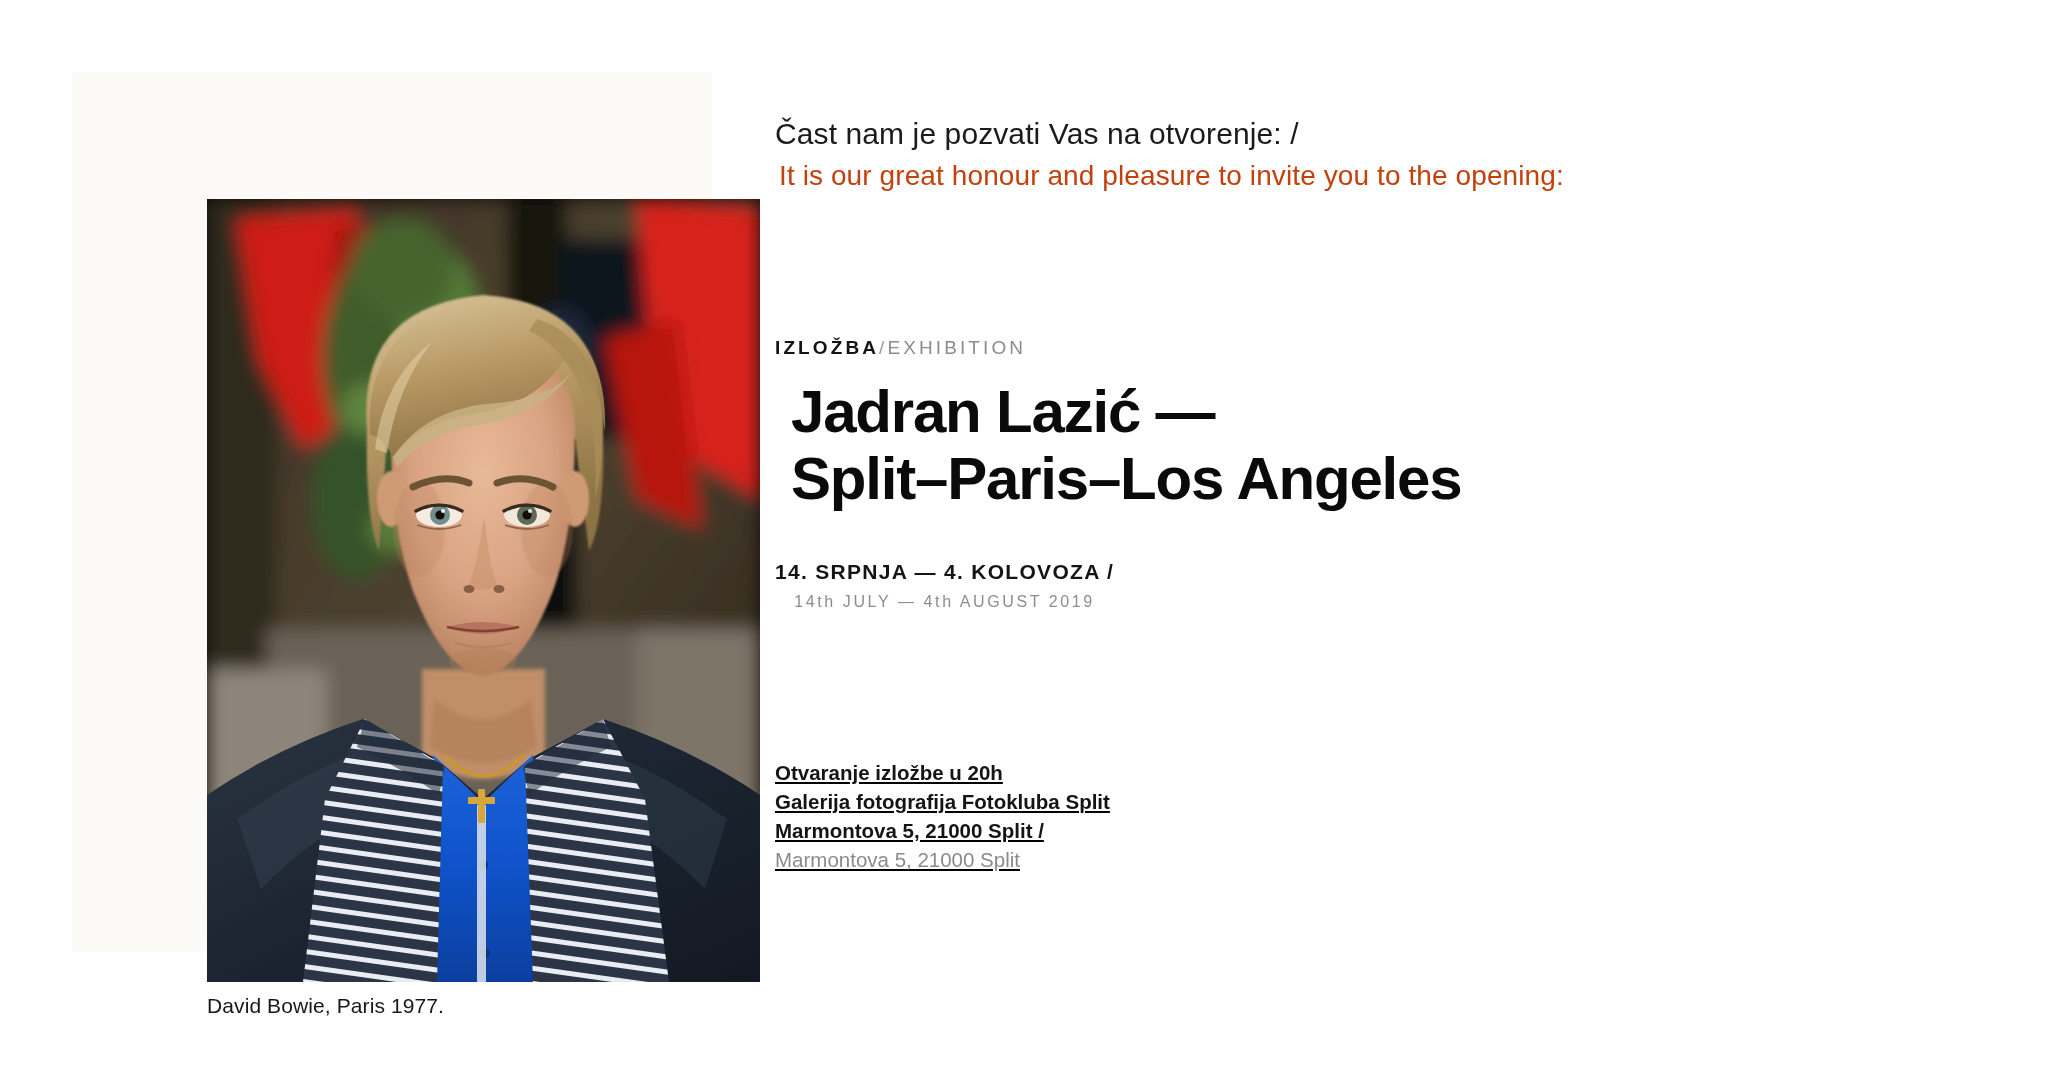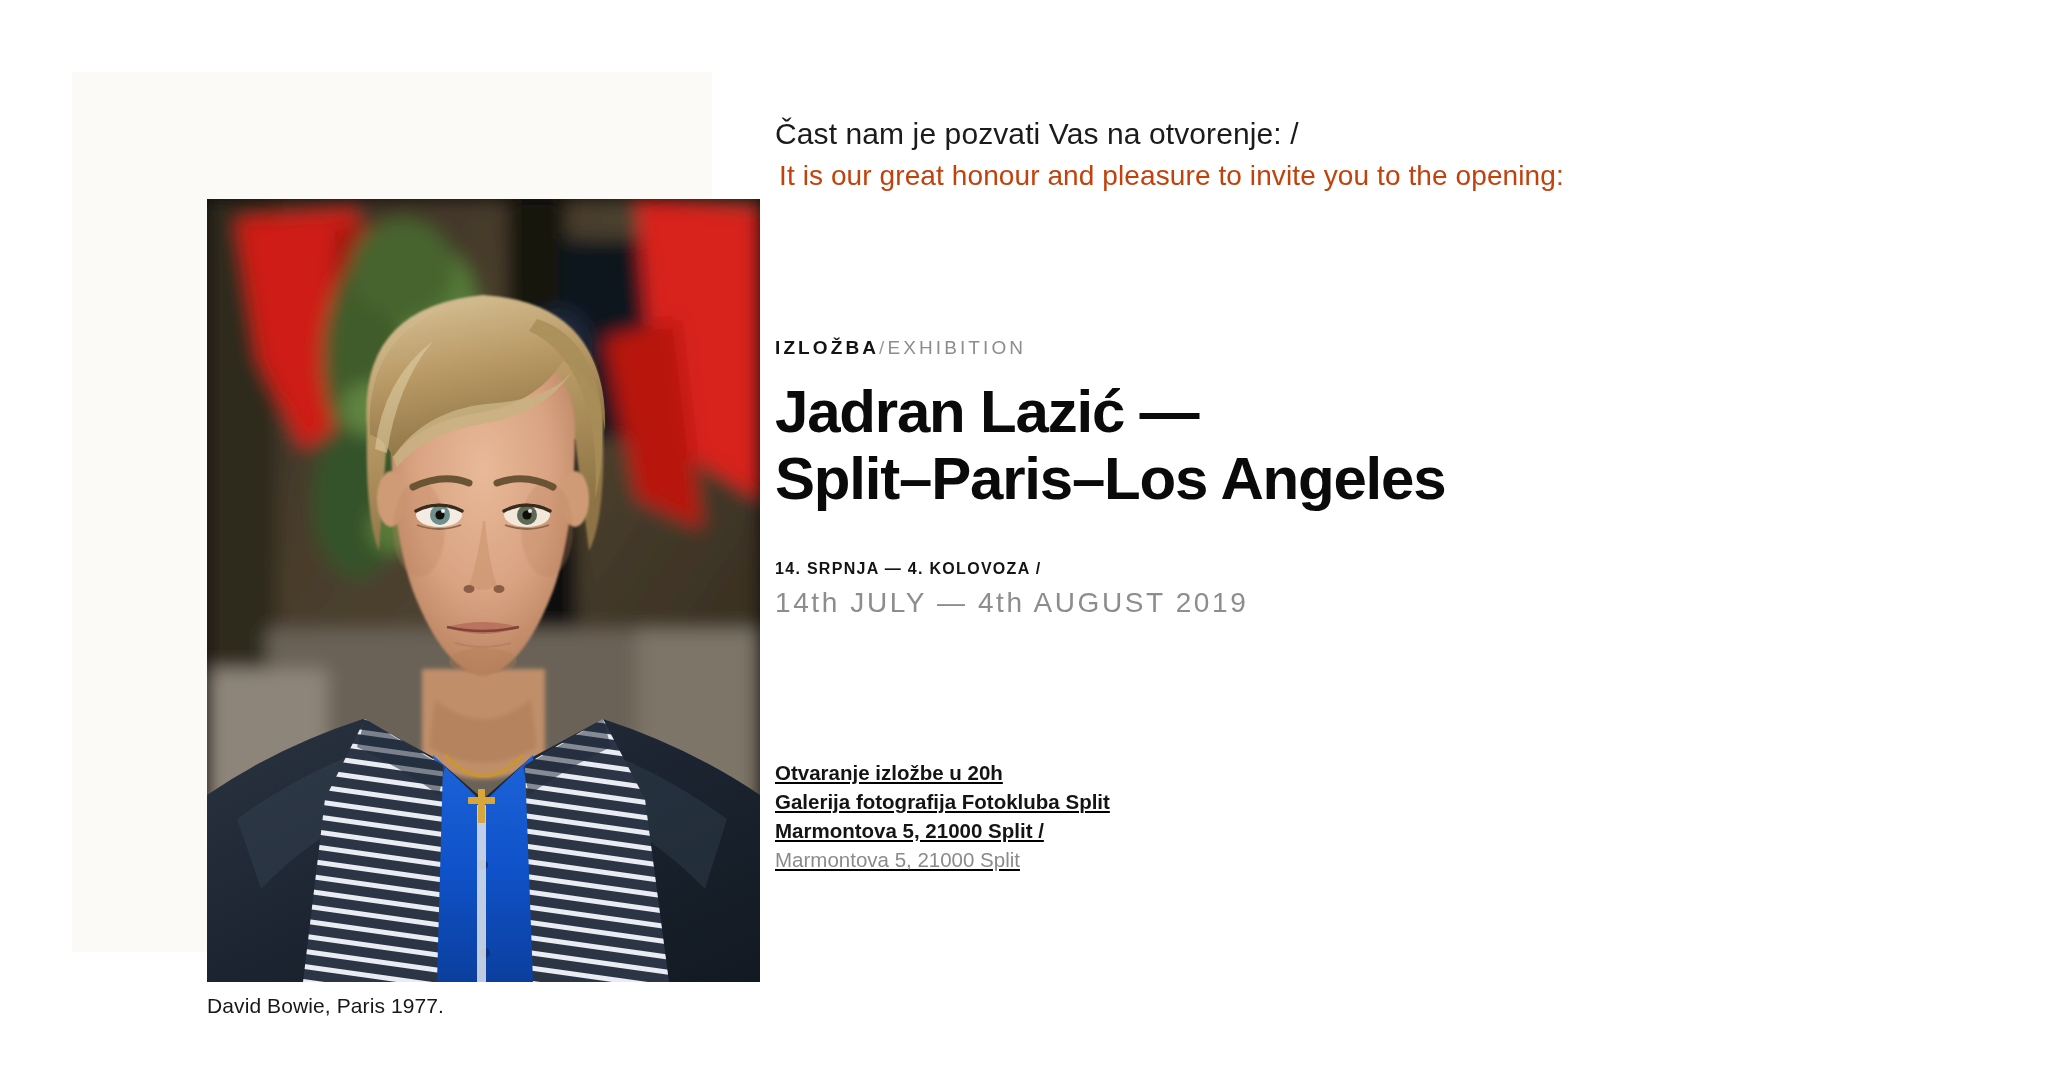--- a/index.html
+++ b/index.html
@@ -44,33 +44,33 @@
 
   .kicker {
     position: absolute; left: 0; top: 337px;
     font-size: 19px; font-weight: bold; letter-spacing: 3.1px; white-space: nowrap;
   }
   .kicker .hr { color: #141414; }
   .kicker .sep { color: #9a9a9a; font-weight: normal; }
   .kicker .en { color: #8d8d8d; font-weight: normal; margin-top: 19px; }
 
   .title {
-    position: absolute; left: 0; top: 378px;
+    position: absolute; left: 16px; top: 378px;
     font-size: 60px; font-weight: bold; color: #0a0a0a;
     letter-spacing: -1.2px; line-height: 1.12; white-space: nowrap;
   }
   .title .l2 { display: block; }
 
   .dates { position: absolute; left: 0; top: 560px; white-space: nowrap; }
   .dates .d-hr {
-    display: block; font-size: 16px; font-weight: bold; color: #141414; letter-spacing: 1.3px;
+    display: block; font-size: 21px; font-weight: bold; color: #141414; letter-spacing: 1.3px;
   }
   .dates .d-en {
     display: block; margin-top: 9px;
-    font-size: 28px; color: #8d8d8d; letter-spacing: 2.6px;
+    font-size: 16px; color: #8d8d8d; letter-spacing: 2.6px; text-align: center;
   }
 
   .venue { position: absolute; left: 0; top: 758px; white-space: nowrap; text-decoration: underline; }
   .venue span { display: block; font-size: 20.5px; line-height: 1.42; }
   .venue .vb { color: #141414; font-weight: bold; }
   .venue .vg { color: #8b8b8b; font-weight: normal; }
 </style>
 </head>
 <body>
 

